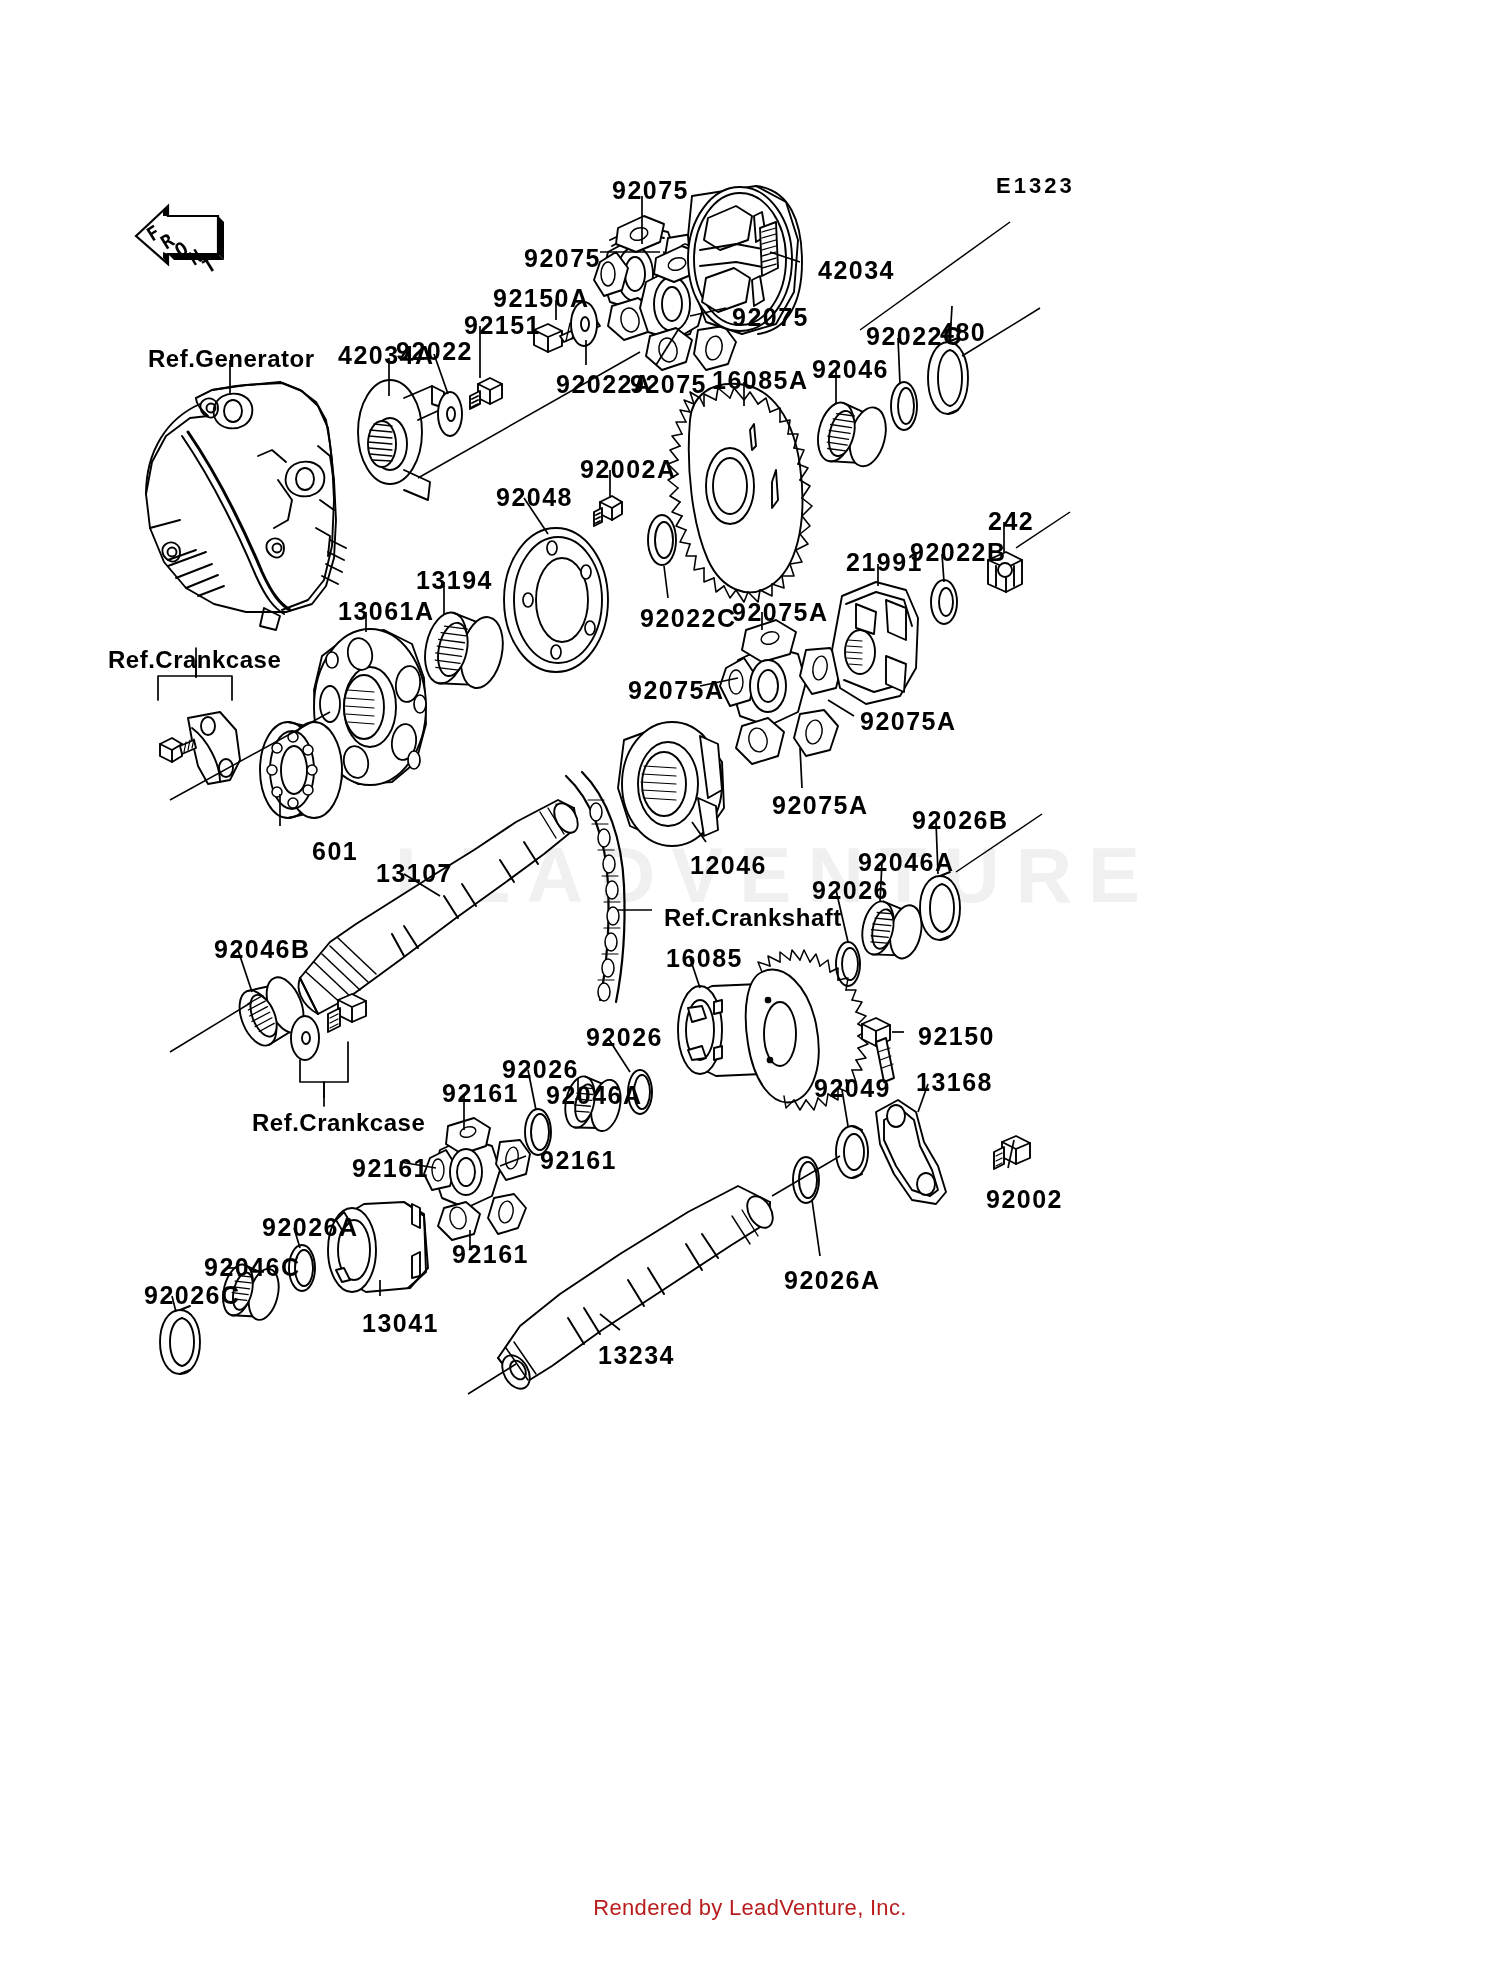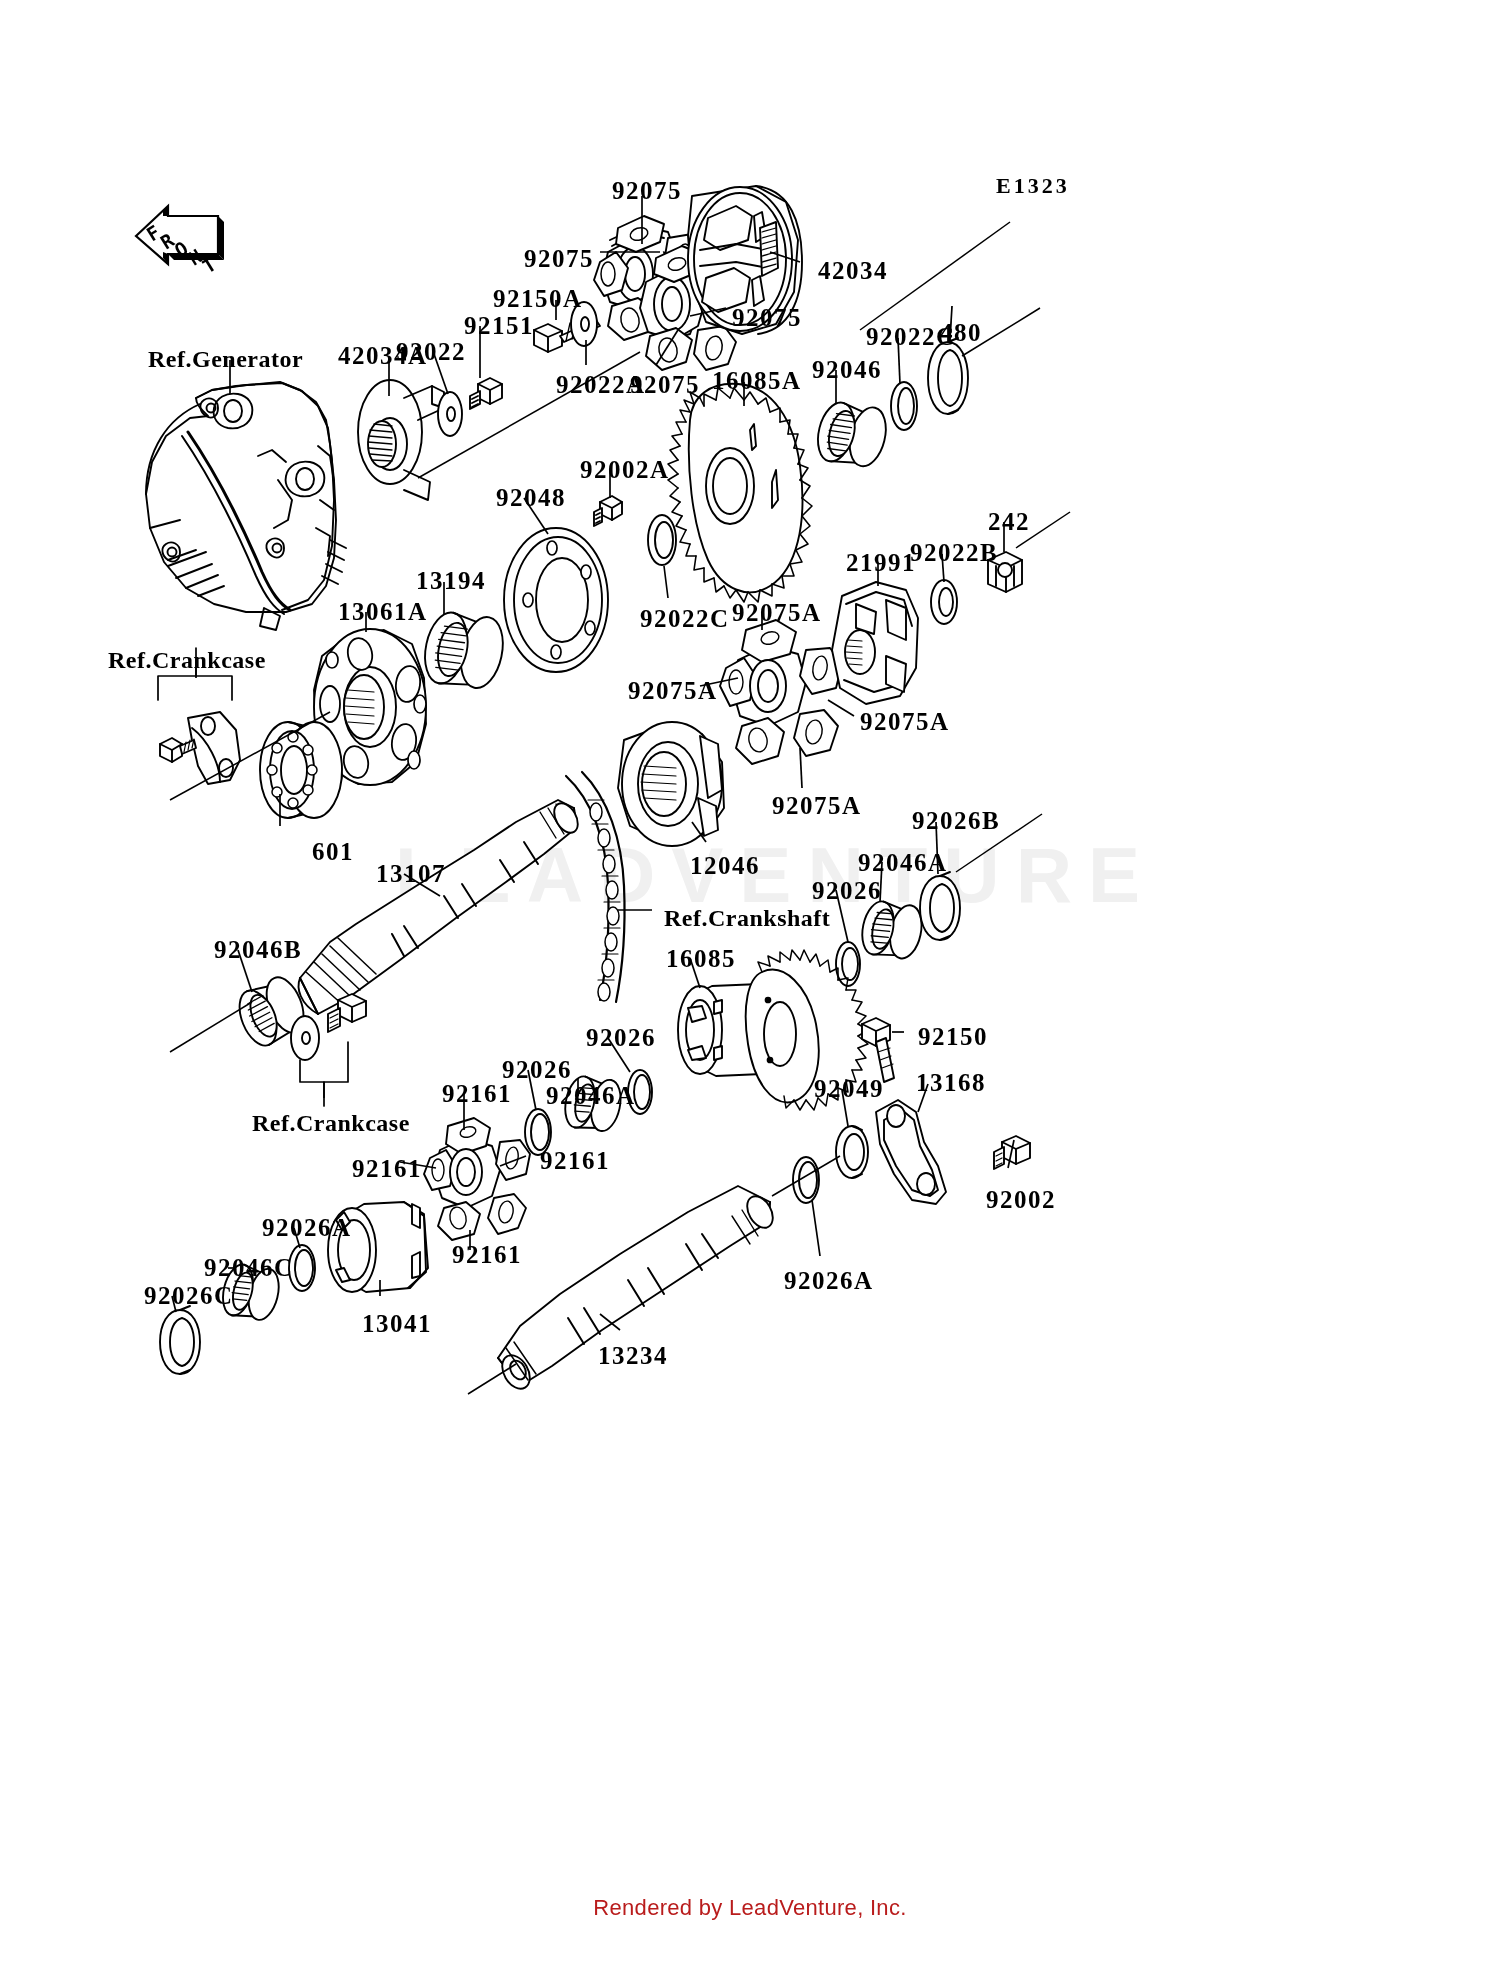--- a/index.html
+++ b/index.html
@@ -4,21 +4,21 @@
 <style>
   html,body{margin:0;padding:0;background:#ffffff;}
   body{
     width:1500px;height:1962px;position:relative;overflow:hidden;
     font-family:"DejaVu Sans Mono","Liberation Mono",monospace;
     color:#000;
   }
   #stage{position:absolute;left:0;top:0;width:1500px;height:1962px;}
   .lbl{
     position:absolute;
-    font-family:Liberation Serif, serif;
+    font-family:Liberation Sans, sans-serif;
     font-size:25px;font-weight:700;letter-spacing:1.5px;
     color:#000;white-space:nowrap;line-height:1;
   }
   .lbl.ref{font-size:24px;letter-spacing:0.5px;}
   .lbl.code{font-size:22px;letter-spacing:3px;}
   svg{position:absolute;left:0;top:0;}
   .wm{
     position:absolute;
     font-family:"Liberation Sans","DejaVu Sans",sans-serif;
     font-size:78px;font-weight:700;letter-spacing:16px;

